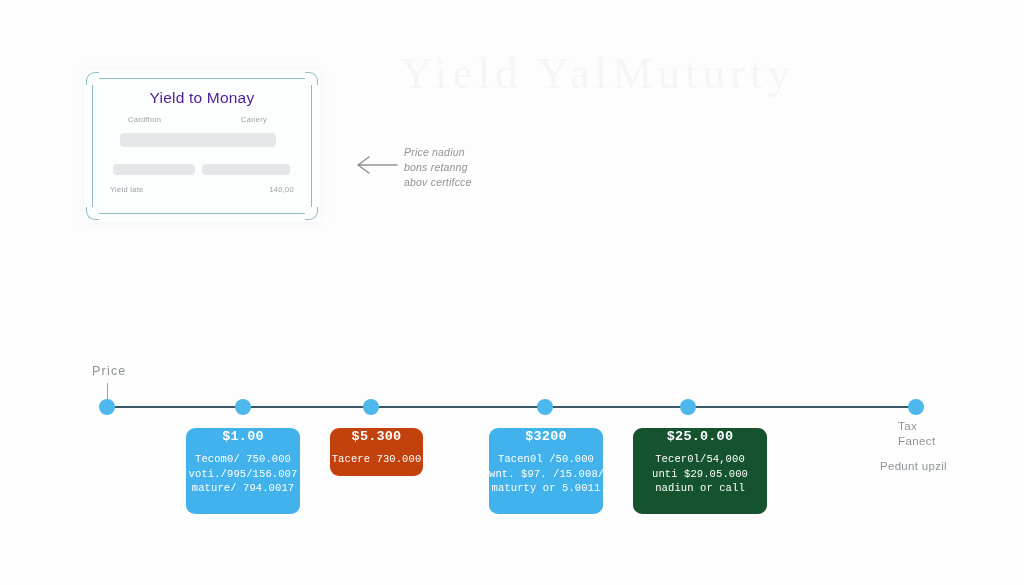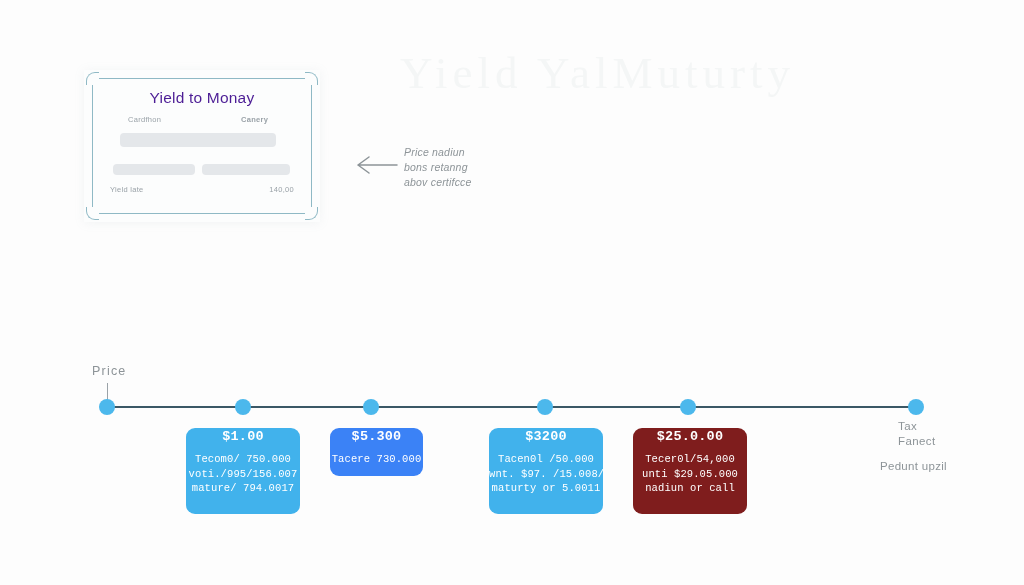--- a/index.html
+++ b/index.html
@@ -73,21 +73,21 @@
     letter-spacing: 0.2px;
   }
   .cert-sub {
     position: absolute;
     top: 45px;
     font-size: 7.5px;
     color: #9aa2a8;
     letter-spacing: 0.3px;
   }
   .cert-sub.left  { left: 44px; }
-  .cert-sub.right { left: 157px; font-weight: bold; }
+  .cert-sub.right { left: 157px; }
 
   .bar {
     position: absolute;
     background: #e4e7ea;
     border-radius: 4px;
   }
   .bar.wide  { left: 36px;  top: 63px; width: 156px; height: 14px; }
   .bar.small1{ left: 29px;  top: 94px; width:  82px; height: 11px; }
   .bar.small2{ left: 118px; top: 94px; width:  88px; height: 11px; }
 
@@ -247,35 +247,35 @@
 
   <div id="cards">
       <div class="vcard" style="left: 186px; top: 428px; width: 114px; height: 86px; background: rgb(65, 178, 236);">
         <div class="amount">$1.00</div>
         <div class="lines">
           <div>Tecom0/ 750.000</div>
           <div>voti./995/156.007</div>
           <div>mature/ 794.0017</div>
         </div>
       </div>
-      <div class="vcard" style="left: 330px; top: 428px; width: 93px; height: 48px; background: #3b82f6;">
+      <div class="vcard" style="left: 330px; top: 428px; width: 93px; height: 48px; background: #c2410c;">
         <div class="amount">$5.300</div>
         <div class="lines">
           <div>Tacere 730.000</div>
         </div>
       </div>
       <div class="vcard" style="left: 489px; top: 428px; width: 114px; height: 86px; background: rgb(65, 178, 236);">
         <div class="amount">$3200</div>
         <div class="lines">
           <div>Tacen0l /50.000</div>
           <div>wnt. $97. /15.008/</div>
           <div>maturty or 5.0011</div>
         </div>
       </div>
-      <div class="vcard" style="left: 633px; top: 428px; width: 114px; height: 86px; background: #7f1d1d;">
+      <div class="vcard" style="left: 633px; top: 428px; width: 134px; height: 86px; background: #14532d;">
         <div class="amount">$25.0.00</div>
         <div class="lines">
           <div>Tecer0l/54,000</div>
           <div>unti $29.05.000</div>
           <div>nadiun or call</div>
         </div>
       </div>
     </div>
 
   <div class="tax-label">

